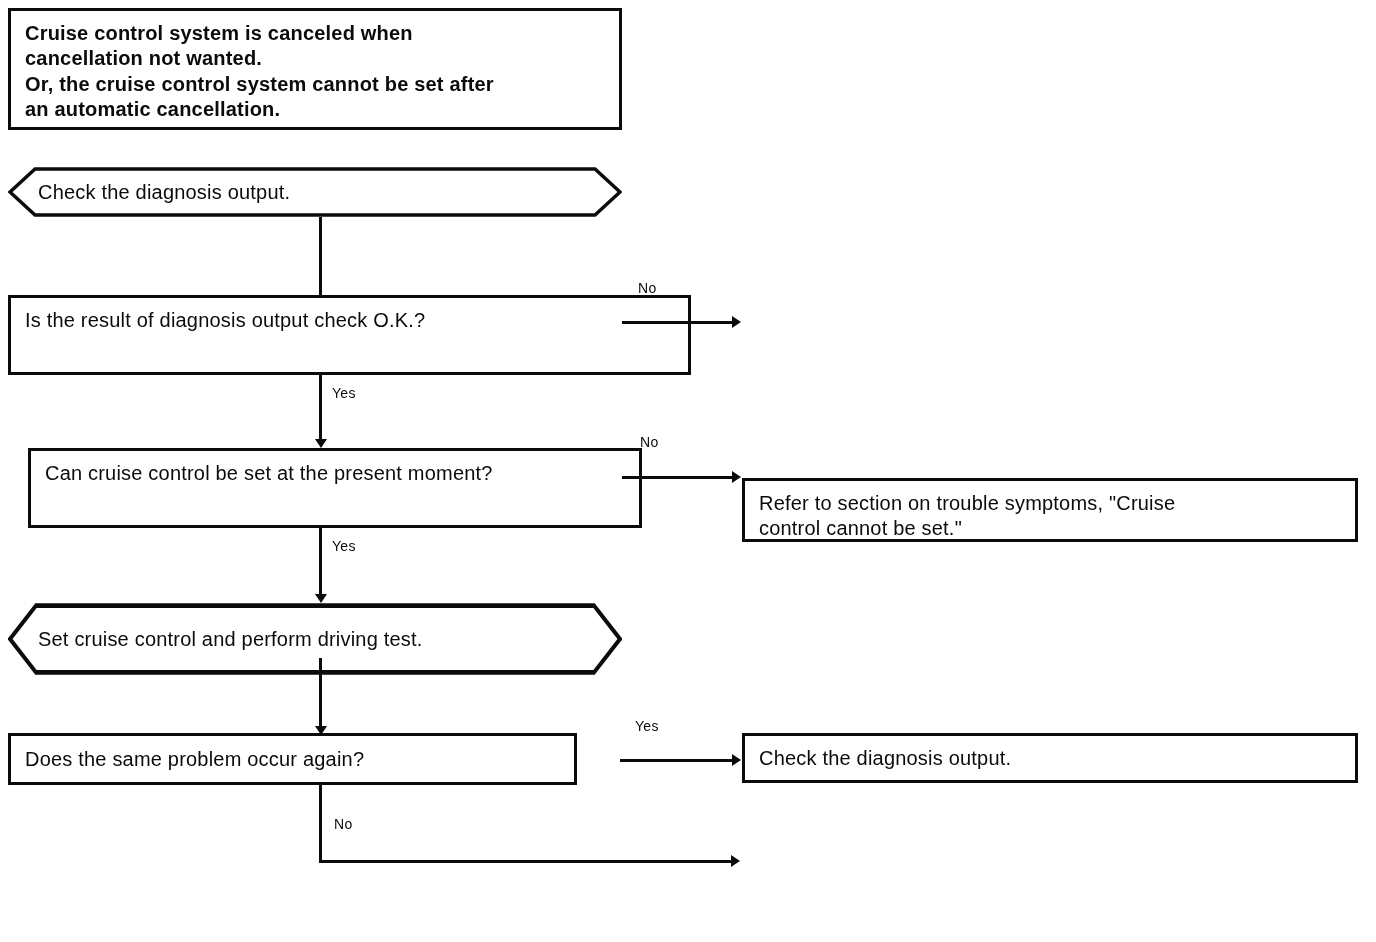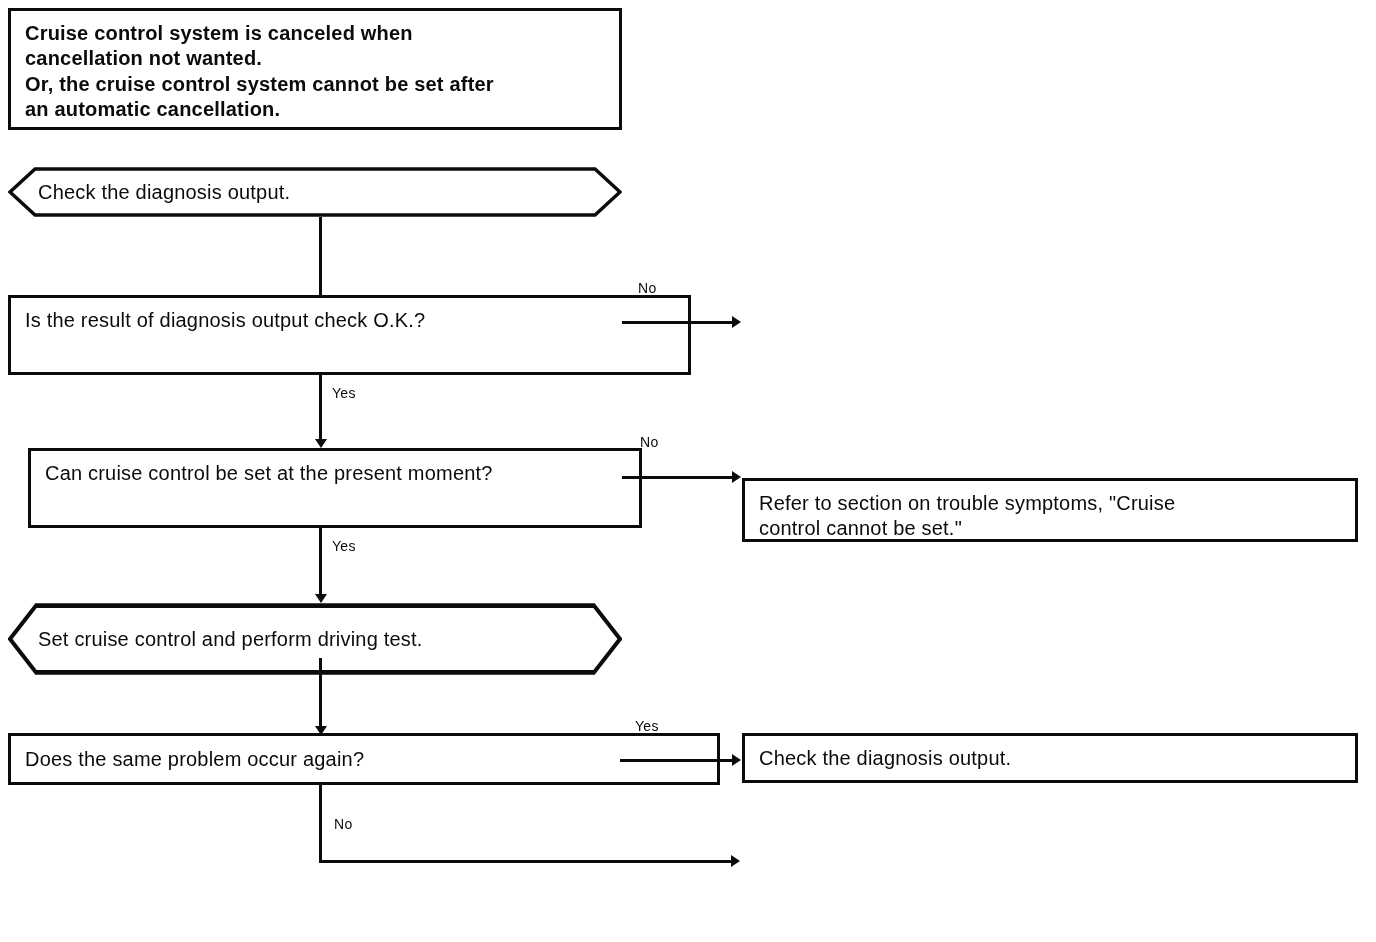--- a/index.html
+++ b/index.html
@@ -105,21 +105,21 @@
   <div class="hex" style="left:8px; top:603px; width:614px; height:72px;">
     <svg viewBox="0 0 614 55" preserveAspectRatio="none">
       <polygon points="2,27.5 28,2 586,2 612,27.5 586,53 28,53" fill="#ffffff" stroke="currentColor" stroke-width="3.5"></polygon>
     </svg>
     <div class="hex-text">Set cruise control and perform driving test.</div>
   </div>
 
   <div class="vline" style="left:319px; top:658px; height:70px;"></div>
   <div class="arrow-down" style="left:315px; top:726px;"></div>
 
-  <div class="box" style="left:8px; top:733px; width:712px; height:52px; padding:11px 14px;">Does the same problem occur again?</div>
+  <div class="box" style="left:8px; top:733px; width:569px; height:52px; padding:11px 14px;">Does the same problem occur again?</div>
 
   <div class="branch-label" style="left:635px; top:718px;">Yes</div>
   <div class="hline" style="left:620px; top:759px; width:114px;"></div>
   <div class="arrow-right" style="left:732px; top:754px;"></div>
   <div class="box" style="left:742px; top:733px; width:616px; height:50px; padding:10px 14px;">Check the diagnosis output.</div>
 
   <div class="vline" style="left:319px; top:785px; height:78px;"></div>
   <div class="branch-label" style="left:334px; top:816px;">No</div>
   <div class="hline" style="left:319px; top:860px; width:416px;"></div>
   <div class="arrow-right" style="left:731px; top:855px;"></div>

